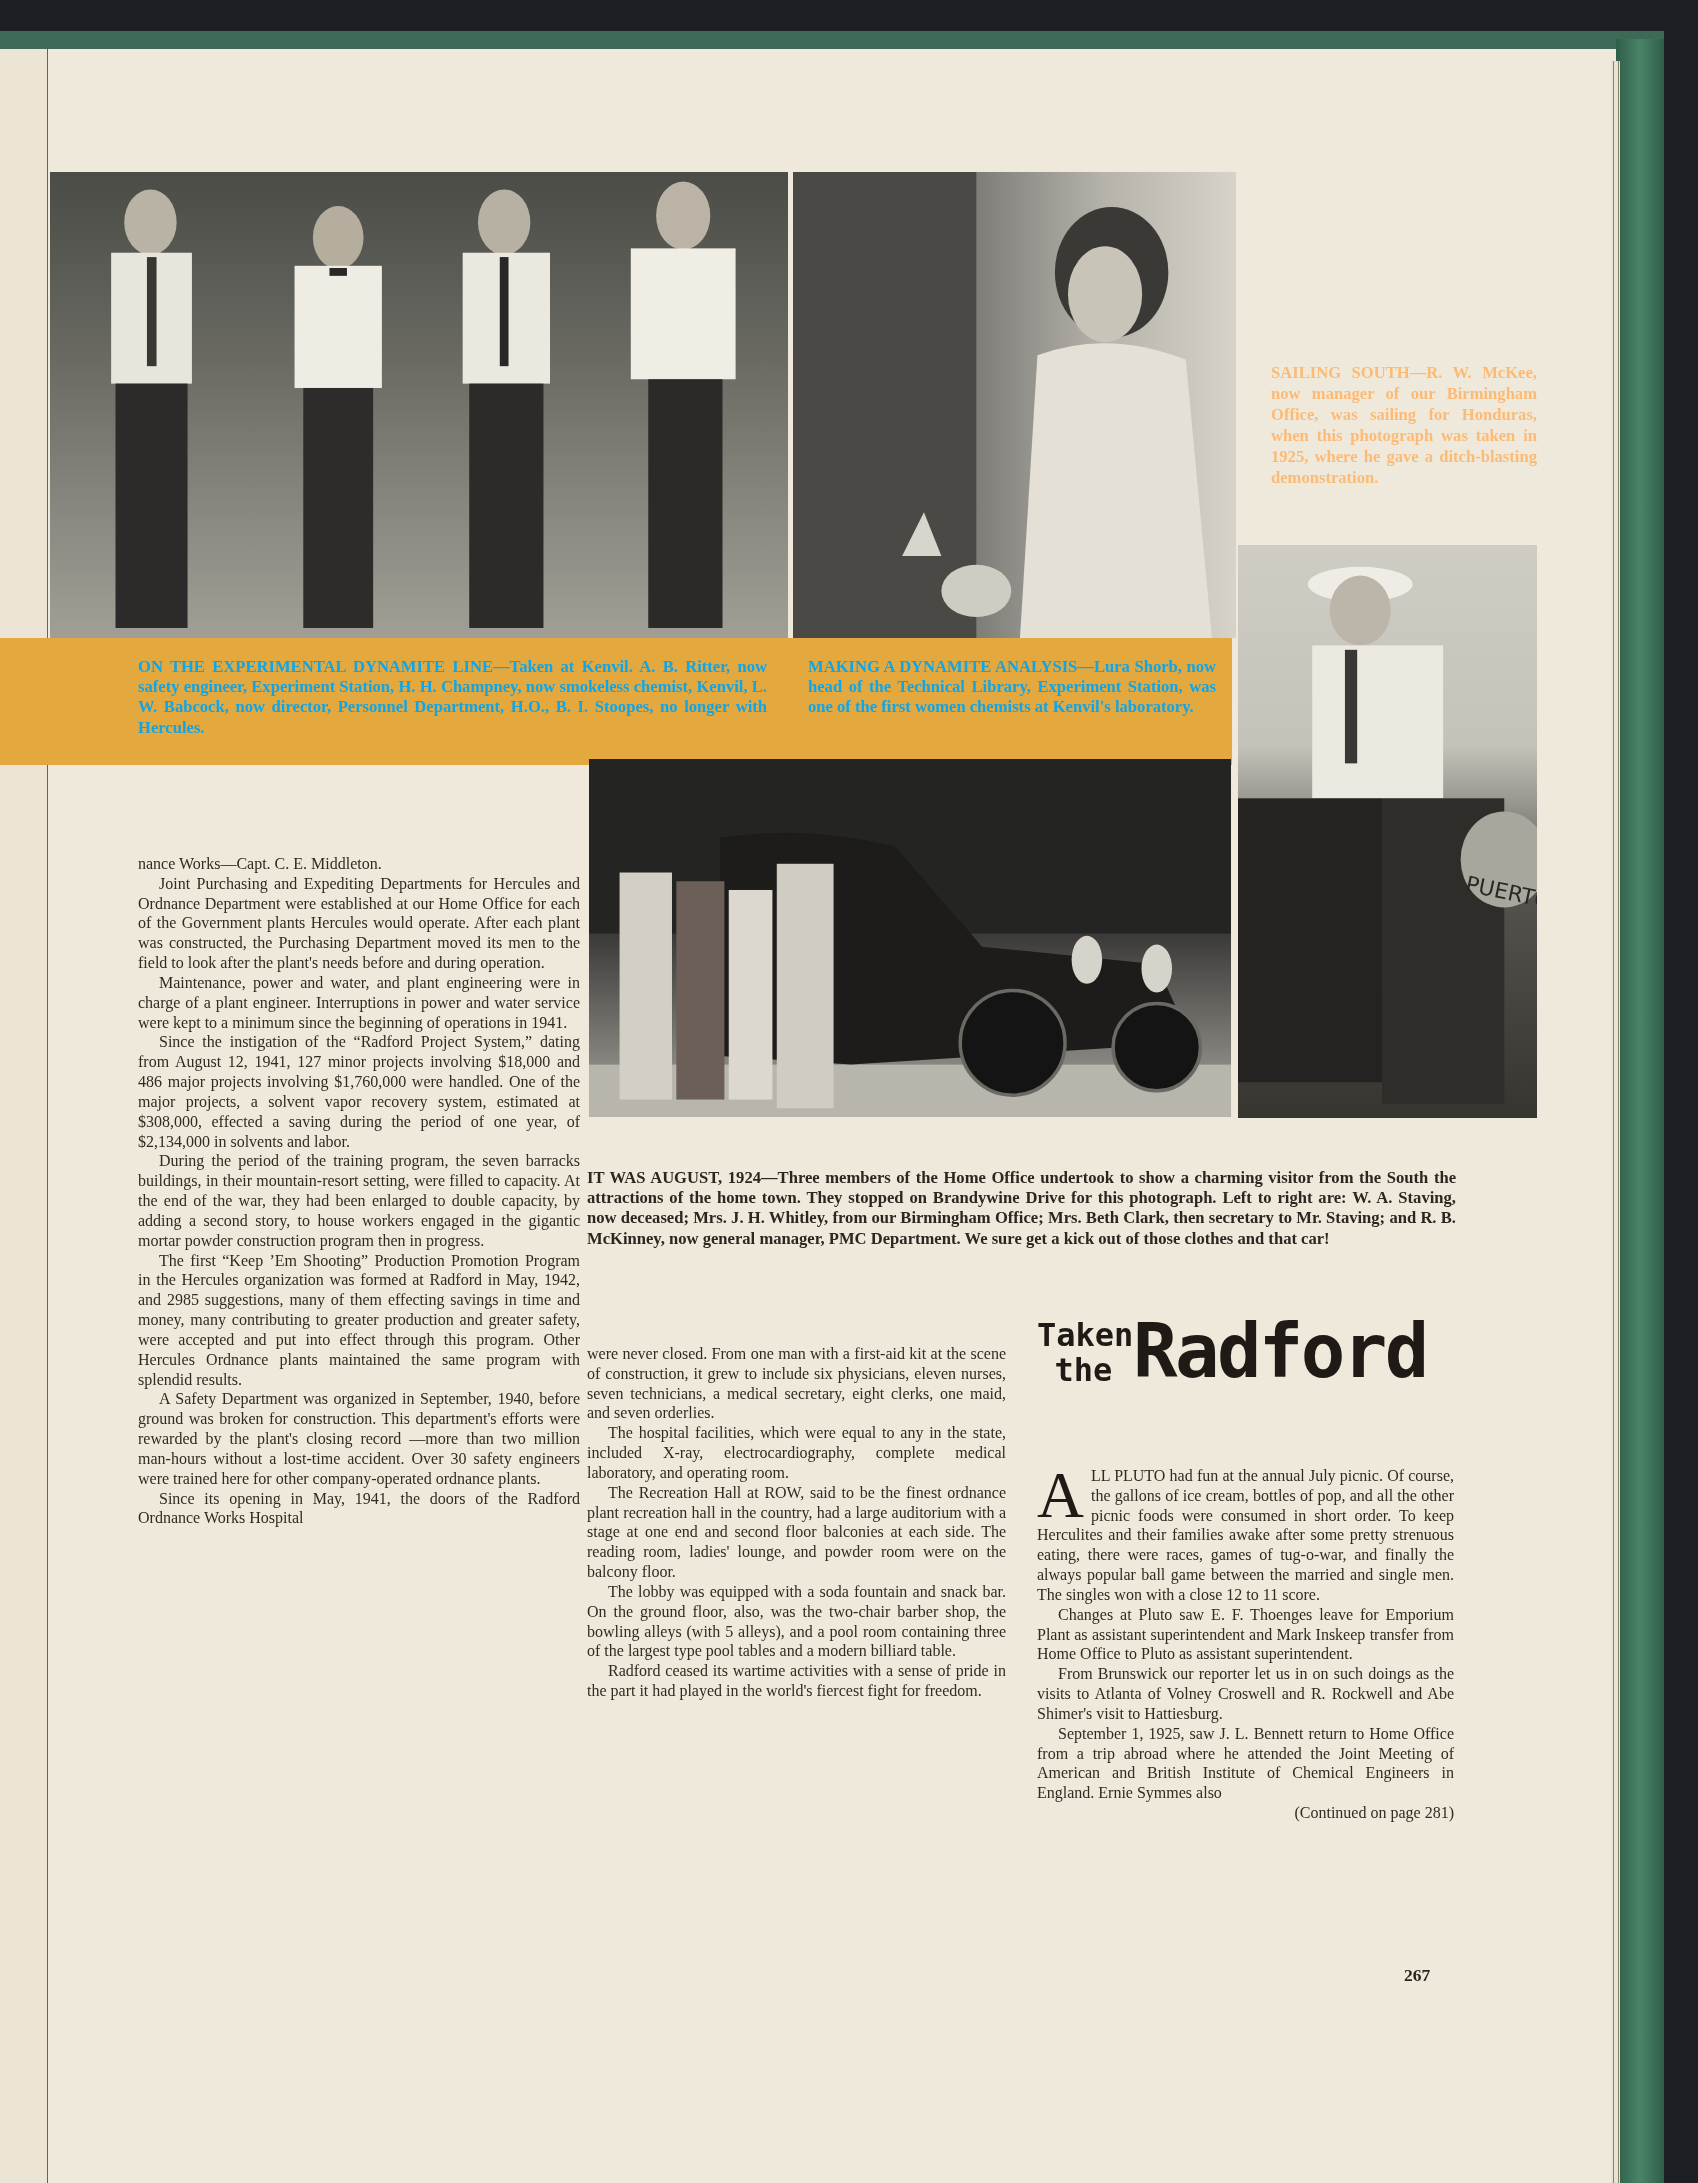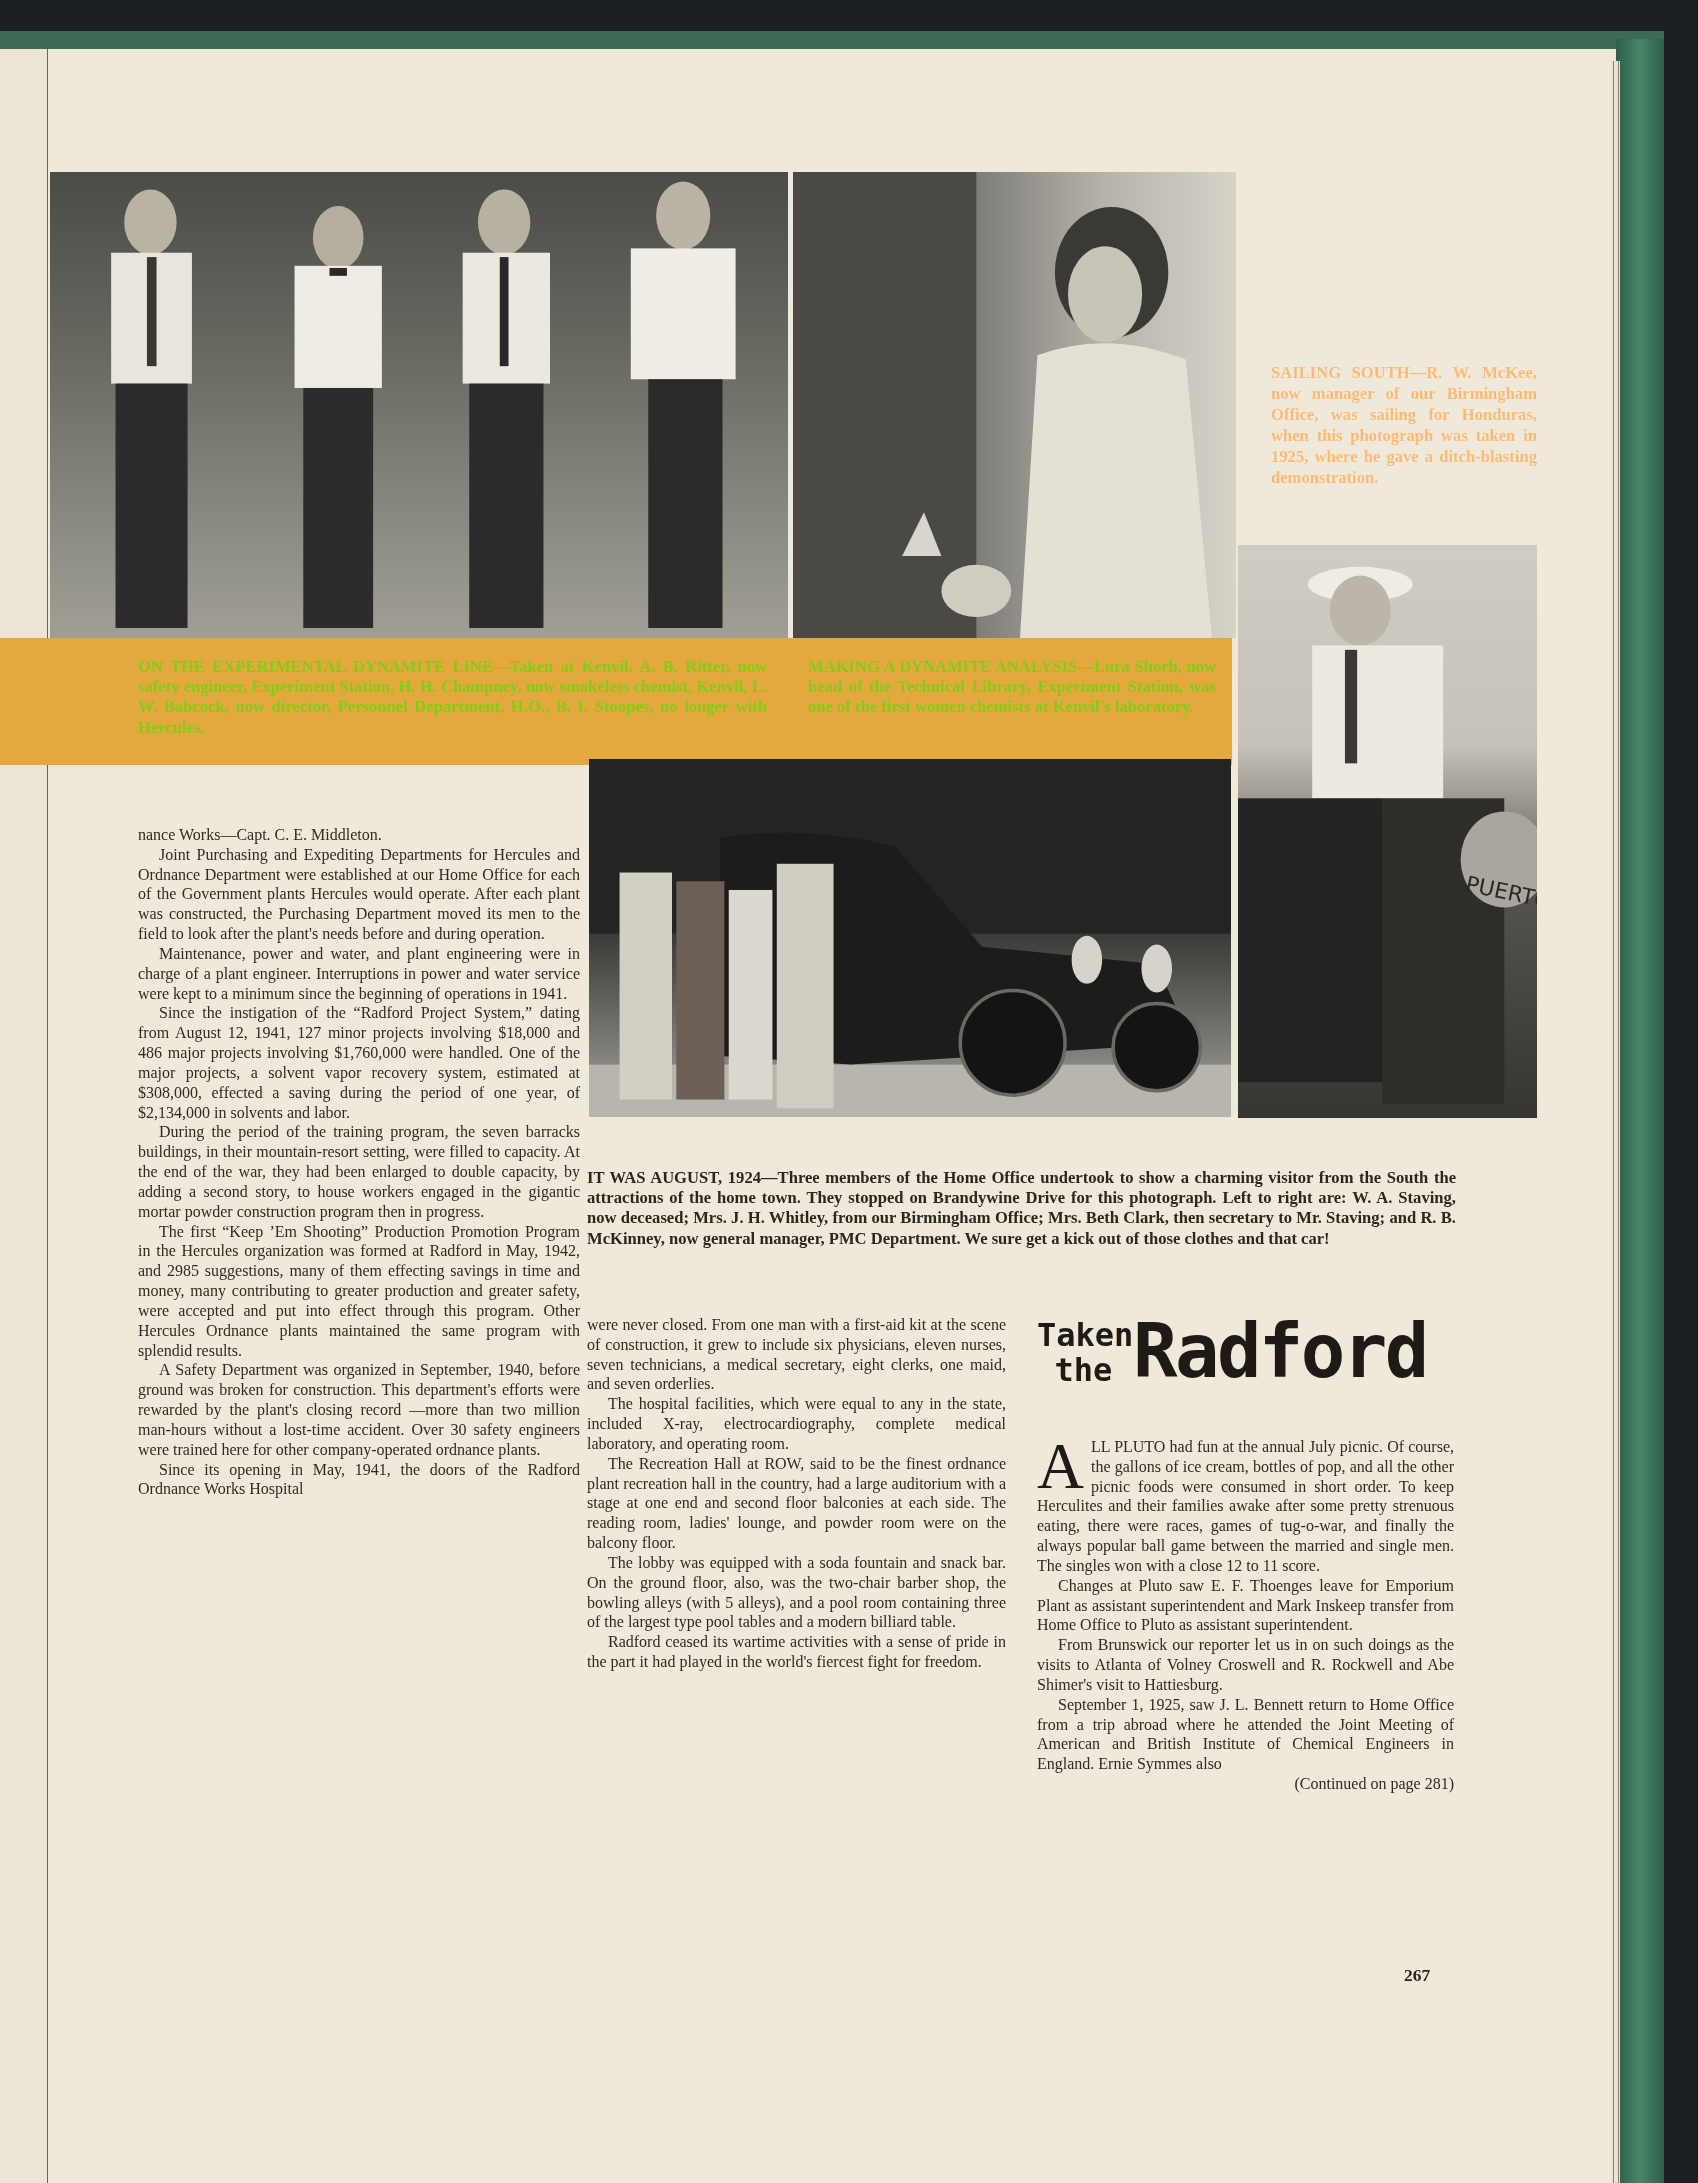--- a/index.html
+++ b/index.html
@@ -40,36 +40,36 @@
   .photo-car { left: 589px; top: 759px; width: 642px; height: 358px;
     background: linear-gradient(180deg, #2b2b2a 0%, #3d3c3a 50%, #a7a59d 100%); }
   .photo-mckee { left: 1238px; top: 545px; width: 299px; height: 573px;
     background: linear-gradient(180deg, #cfccc3 0%, #c5c2b9 35%, #55534f 60%, #37352f 100%); }
 
   .orange-band {
     position: absolute; left: 0; top: 638px; width: 1232px; height: 127px;
     background: #e3a93f;
   }
   .cap {
-    position: absolute; color: #84cc16; font-weight: bold;
+    position: absolute; color: #0ea5e9; font-weight: bold;
     font-family: "Liberation Serif", "DejaVu Serif", serif;
     text-align: justify; line-height: 1.22;
   }
   .cap-men { left: 138px; top: 657px; width: 629px; font-size: 16.6px; }
   .cap-lab { left: 808px; top: 657px; width: 408px; font-size: 16.6px; }
   .cap-mckee { left: 1271px; top: 362px; width: 266px; font-size: 16.6px; color: #fdba74; line-height: 1.27; }
   .cap-car { left: 587px; top: 1142px; width: 869px; font-size: 16.6px; color: #2b2620; margin-top: 26px; }
 
   .col {
     position: absolute; color: #302a22; font-size: 16px; line-height: 1.24;
     font-family: "Liberation Serif", "DejaVu Serif", serif;
     text-align: justify;
   }
   .col p { margin: 0; text-indent: 21px; }
-  .col p.noindent { text-indent: 0; }
+  .col p.noindent { text-indent: 0; margin-top: 29px; }
   .col-left { left: 138px; top: 825px; width: 442px; }
   .col-mid { left: 587px; top: 1315px; width: 419px; }
   .col-right { left: 1037px; top: 1437px; width: 417px; }
 
   .archives-head {
     position: absolute; left: 1037px; top: 1310px; width: 419px; height: 114px;
     font-family: "DejaVu Sans Mono", "Liberation Mono", monospace; font-weight: bold; color: #1f1a15;
   }
   .archives-head .from { position: absolute; left: 0; top: 8.7px; font-size: 32px; line-height: 1; }
   .archives-head .the { position: absolute; left: 17.5px; top: 44px; font-size: 32px; line-height: 1; }

